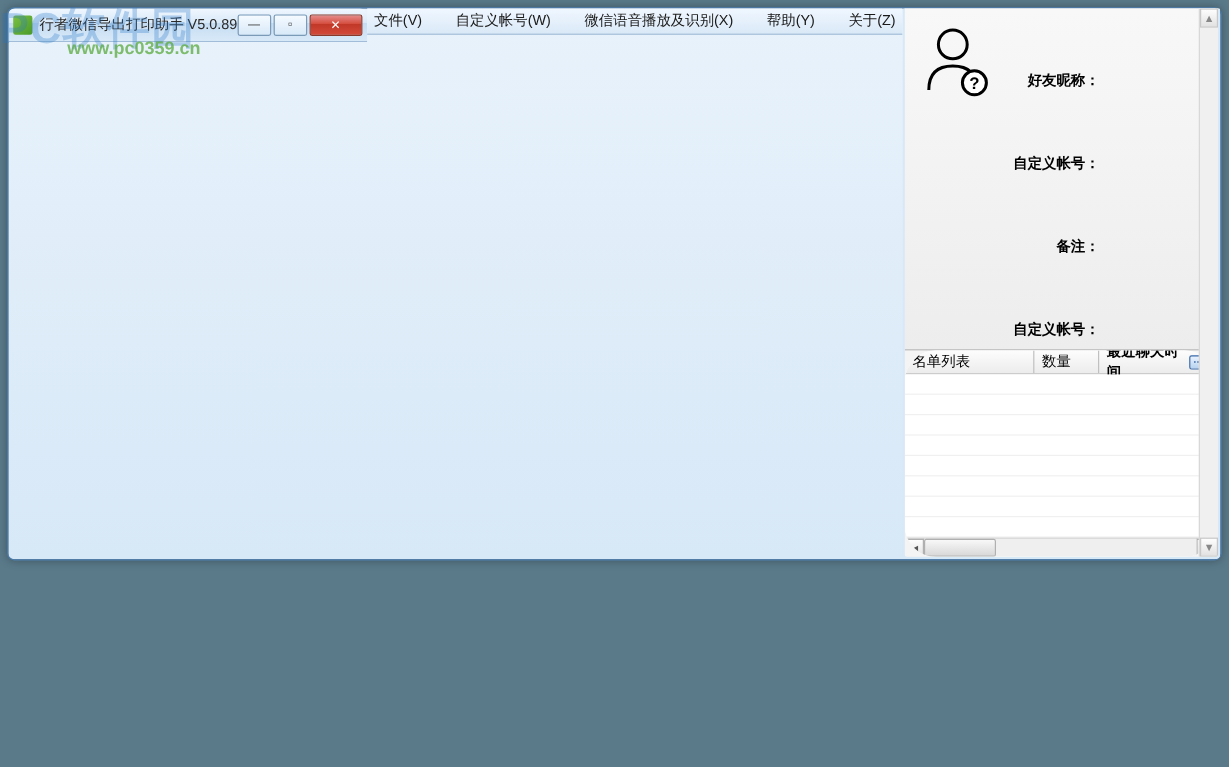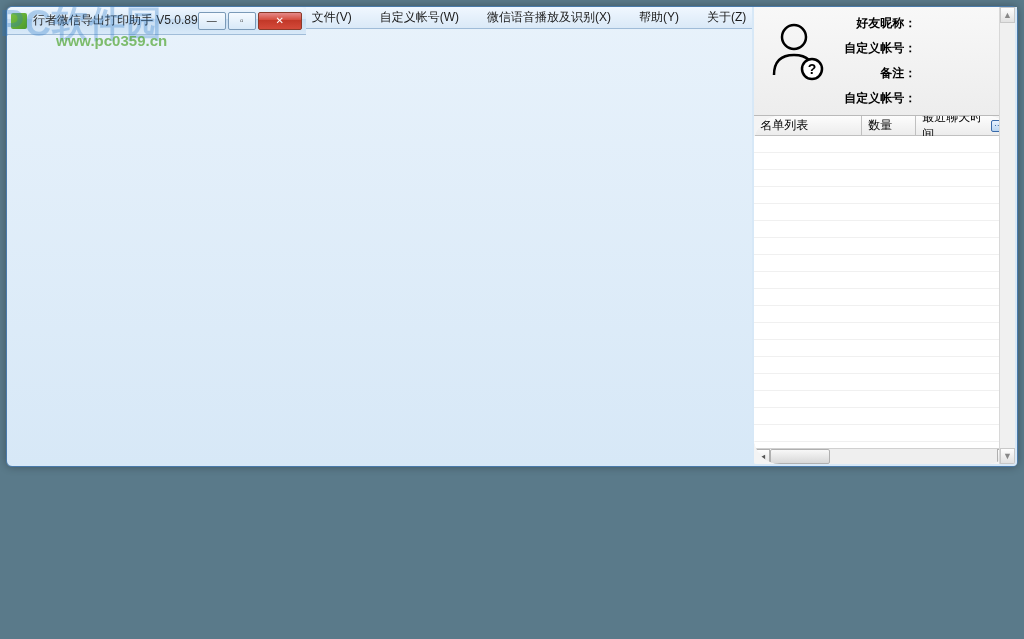--- a/index.html
+++ b/index.html
@@ -85,21 +85,21 @@
   border-bottom: 1px solid #bababa;
   padding: 6px 10px 8px 10px;
   display: flex;
   gap: 16px;
 }
 .avatar {
   width: 64px; height: 64px;
   margin-top: 6px;
 }
 .info-fields { flex: 1; display: flex; flex-direction: column; gap: 8px; padding-top: 2px; }
-.info-row { display: flex; align-items: flex-end; }
+.info-row { display: flex; align-items: flex-end; margin-top: 44px; }
 .info-label { width: 72px; text-align: right; color: #000; font-weight: bold; }
 .info-value { margin-left: 2px; }
 .list-area {
   flex: 1;
   position: relative;
   background: #fff;
   overflow: hidden;
   border-radius: 26px;
 }
 .list-header {
@@ -110,21 +110,21 @@
 }
 .col {
   border-right: 1px solid #c0c0c0;
   padding: 2px 6px;
   font-size: 12px;
   color: #000;
   display: flex; align-items: center;
 }
 .col1 { width: 108px; }
 .col2 { width: 54px; }
-.col3 { flex: 1; }
+.col3 { flex: 1; font-weight: bold; }
 .tiny-icon {
   width: 16px; height: 12px;
   border: 1px solid #3a6aaa;
   border-radius: 2px;
   background: linear-gradient(to bottom, #e8f2ff, #b8d4f0);
   margin-left: auto;
   display: flex; align-items: center; justify-content: center;
   font-size: 8px; color: #2a5a9a;
 }
 .list-body {

